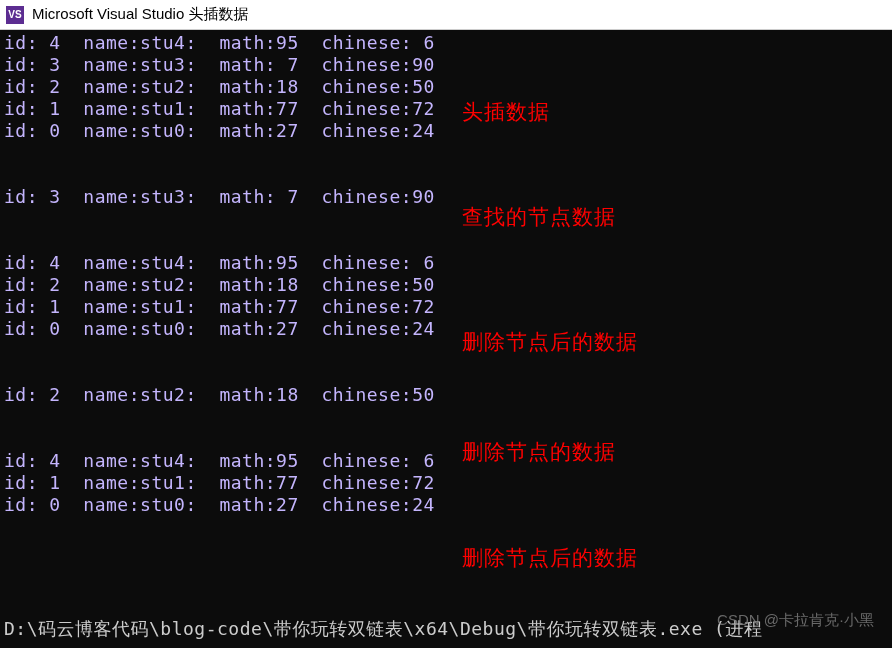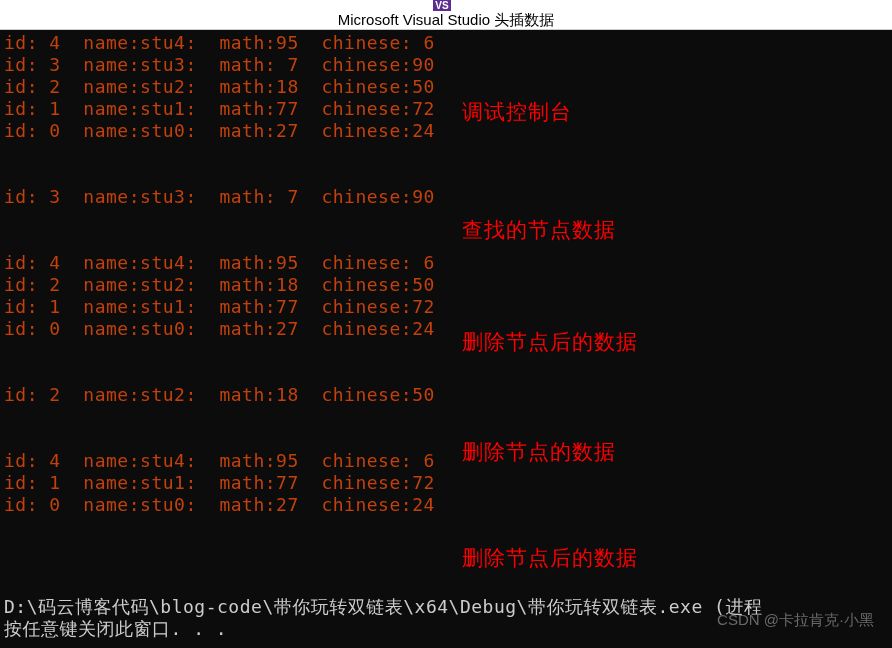--- a/index.html
+++ b/index.html
@@ -15,21 +15,20 @@
       overflow: hidden;
       position: relative;
     }
     .titlebar {
       background: #ffffff;
       height: 30px;
       display: flex;
       align-items: center;
       padding: 0 6px;
       border-bottom: 1px solid #ccc;
-      flex-direction: column;
     }
     .titlebar-icon {
       width: 18px;
       height: 18px;
       background: #5c2d91;
       color: #fff;
       font-size: 10px;
       font-weight: bold;
       display: flex;
       align-items: center;
@@ -42,21 +41,21 @@
       color: #000;
       font-family: "Microsoft YaHei", sans-serif;
     }
     .console {
       padding: 2px 4px;
       position: relative;
     }
     .line {
       font-size: 18px;
       line-height: 22px;
-      color: #c2410c;
+      color: #c4b5fd;
       white-space: pre;
       letter-spacing: 0.5px;
     }
     .blank {
       height: 22px;
     }
     .annotation {
       position: absolute;
       color: #ff0000;
       font-size: 21px;
@@ -113,22 +112,21 @@
     <div class="line">id: 2  name:stu2:  math:18  chinese:50</div>
     <div class="blank"></div>
     <div class="blank"></div>
     <div class="line">id: 4  name:stu4:  math:95  chinese: 6</div>
     <div class="line">id: 1  name:stu1:  math:77  chinese:72</div>
     <div class="line">id: 0  name:stu0:  math:27  chinese:24</div>
   </div>
 
 <div class="footer">
   <div class="line">D:\码云博客代码\blog-code\带你玩转双链表\x64\Debug\带你玩转双链表.exe (进程</div>
-  <div class="line">按任意键关闭此窗口. . .</div>
 </div>
 
 <div class="watermark">CSDN @卡拉肯克·小黑</div>
 
-<div class="annotation" style="top: 98px; left: 462px;">调试控制台</div>
-<div class="annotation" style="top: 216px; left: 462px;">查找的节点数据</div>
+<div class="annotation" style="top: 98px; left: 462px;">头插数据</div>
+<div class="annotation" style="top: 203px; left: 462px;">查找的节点数据</div>
 <div class="annotation" style="top: 328px; left: 462px;">删除节点后的数据</div>
 <div class="annotation" style="top: 438px; left: 462px; text-align: center;">删除节点的数据</div>
 <div class="annotation" style="top: 544px; left: 462px;">删除节点后的数据</div>
 
 </body></html>

